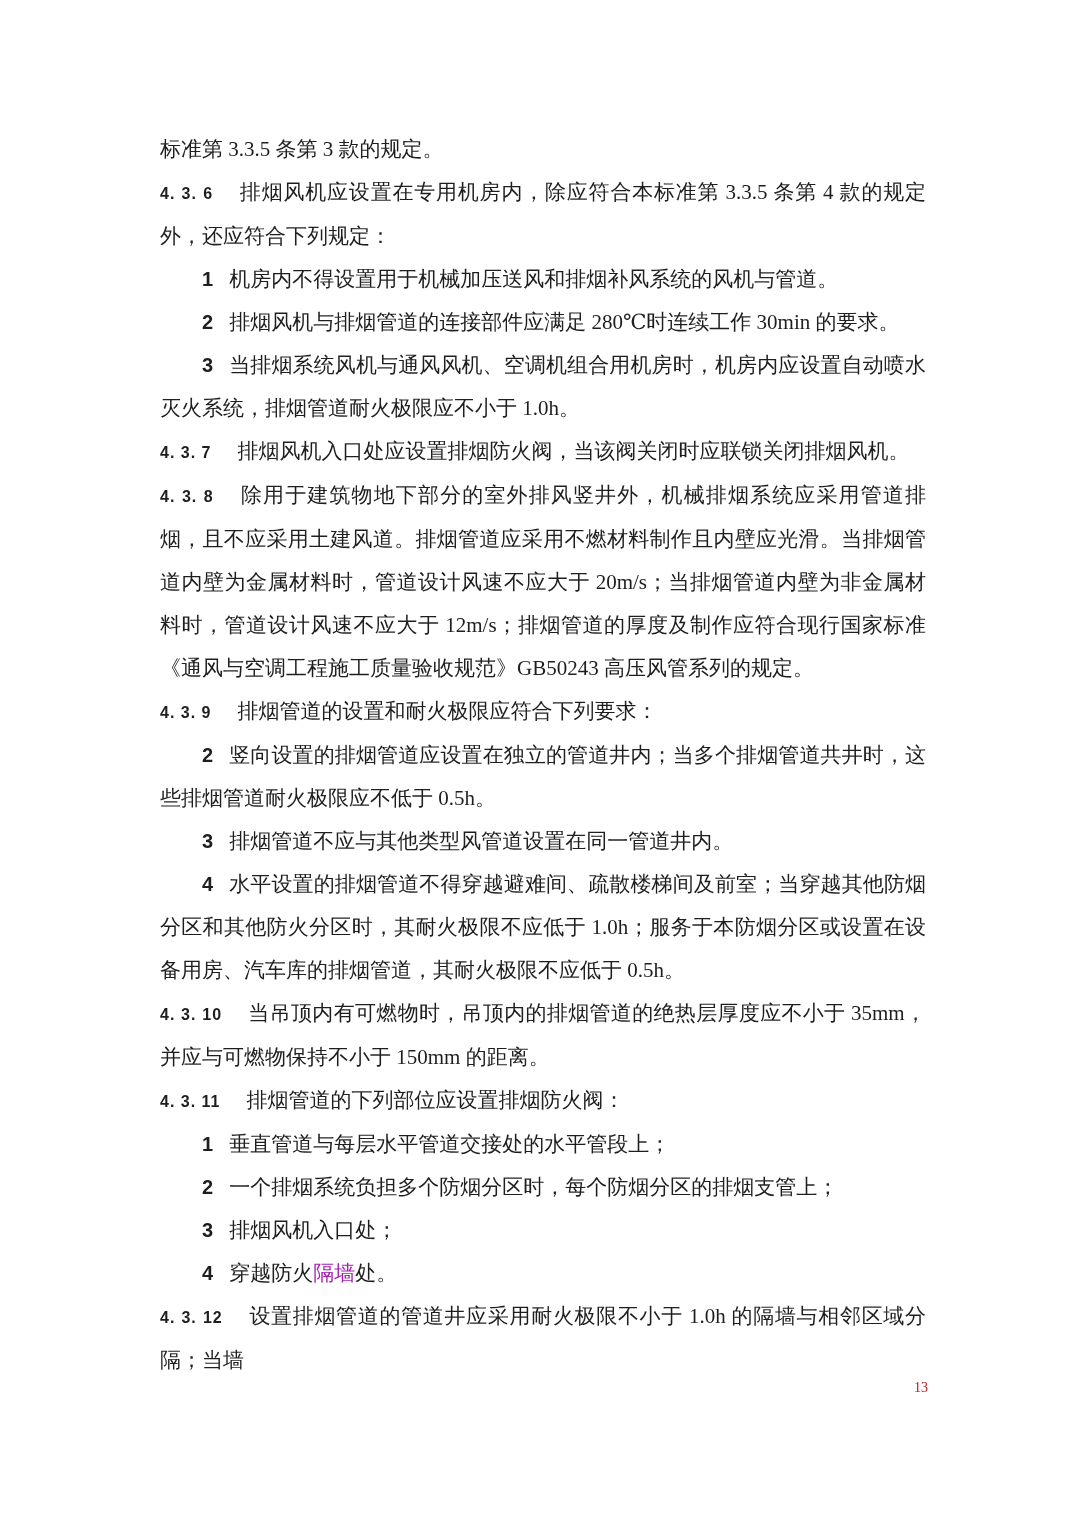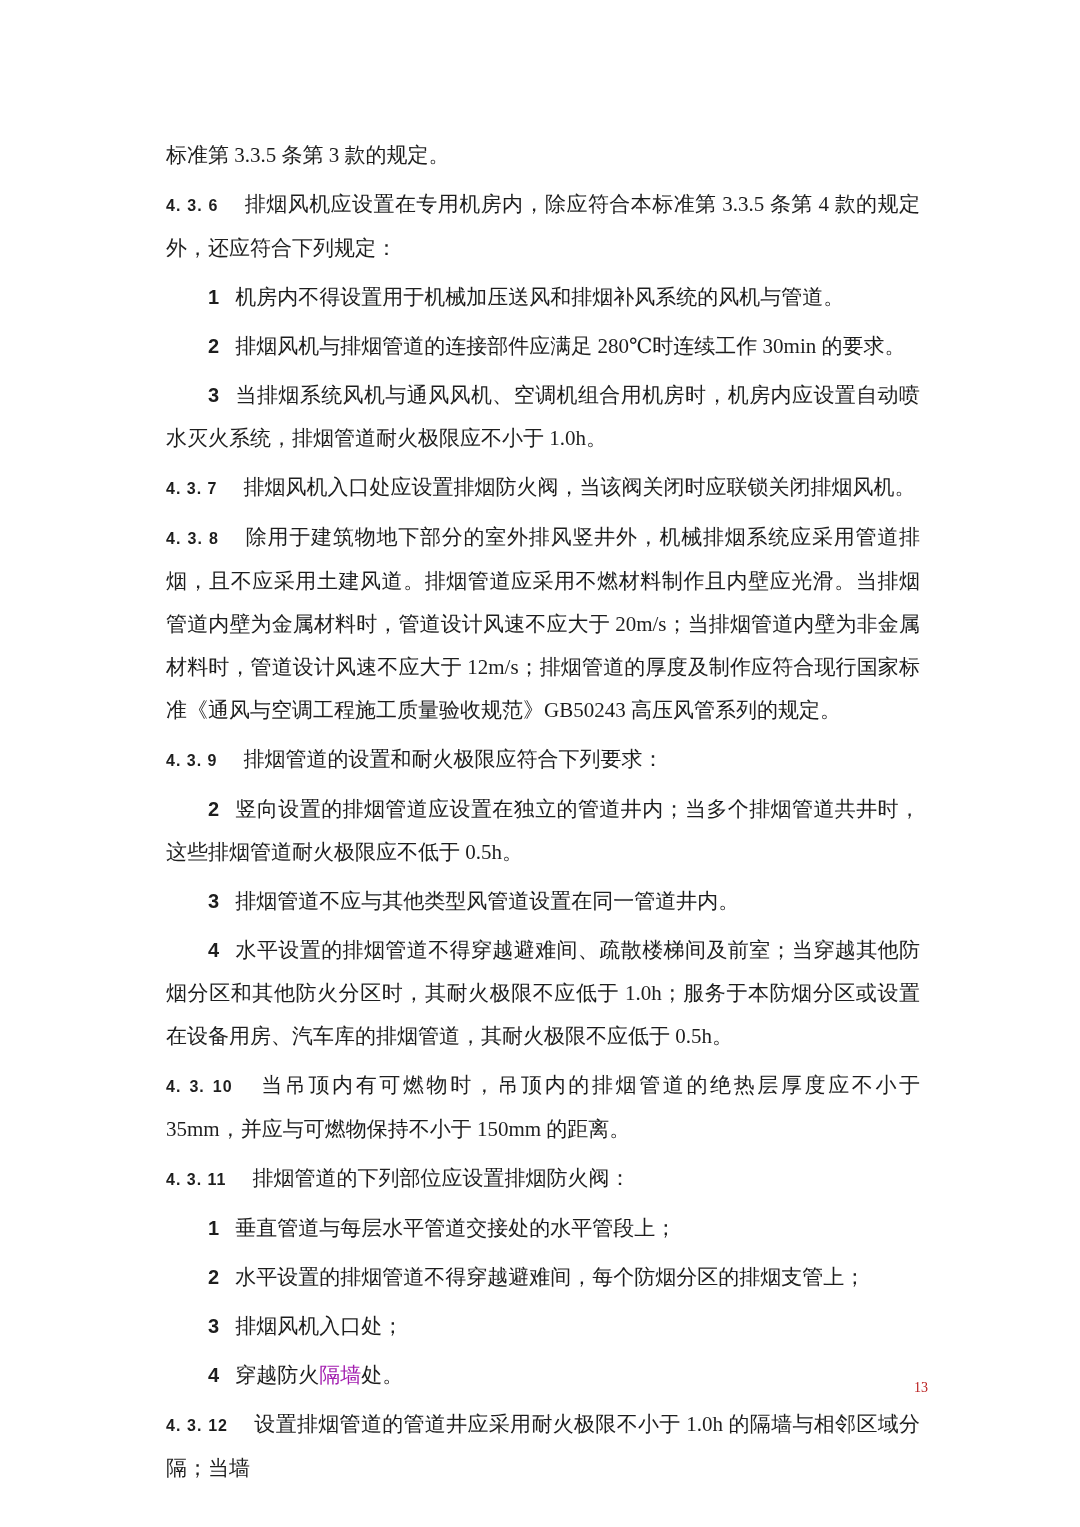--- a/index.html
+++ b/index.html
@@ -19,21 +19,21 @@
   .content {
     position: absolute;
     left: 160px;
     top: 128px;
     width: 766px;
     font-size: 21px;
     line-height: 43px;
     text-align: justify;
   }
   .para {
-    margin: 6px;
+    margin: 0;
     padding: 0;
   }
   .para.item {
     text-indent: 2em;
   }
   .secnum {
     font-family: "Liberation Sans", "DejaVu Sans", sans-serif;
     font-weight: bold;
     font-size: 16px;
     letter-spacing: 1px;
@@ -85,21 +85,21 @@
     <p class="para item"><span class="itemnum">3</span><span>排烟管道不应与其他类型风管道设置在同一管道井内。</span></p>
 
     <p class="para item"><span class="itemnum">4</span><span>水平设置的排烟管道不得穿越避难间、疏散楼梯间及前室；当穿越其他防烟分区和其他防火分区时，其耐火极限不应低于 1.0h；服务于本防烟分区或设置在设备用房、汽车库的排烟管道，其耐火极限不应低于 0.5h。</span></p>
 
     <p class="para sec"><span class="secnum">4. 3. 10</span><span>当吊顶内有可燃物时，吊顶内的排烟管道的绝热层厚度应不小于 35mm，并应与可燃物保持不小于 150mm 的距离。</span></p>
 
     <p class="para sec"><span class="secnum">4. 3. 11</span><span>排烟管道的下列部位应设置排烟防火阀：</span></p>
 
     <p class="para item"><span class="itemnum">1</span><span>垂直管道与每层水平管道交接处的水平管段上；</span></p>
 
-    <p class="para item"><span class="itemnum">2</span><span>水平设置的排烟管道不得穿越避难间，每个防烟分区的排烟支管上；</span></p>
+    <p class="para item"><span class="itemnum">2</span><span>一个排烟系统负担多个防烟分区时，每个防烟分区的排烟支管上；</span></p>
 
     <p class="para item"><span class="itemnum">3</span><span>排烟风机入口处；</span></p>
 
     <p class="para item"><span class="itemnum">4</span><span>穿越防火</span><span class="hl">隔墙</span><span>处。</span></p>
 
     <p class="para sec"><span class="secnum">4. 3. 12</span><span>设置排烟管道的管道井应采用耐火极限不小于 1.0h 的隔墙与相邻区域分隔；当墙</span></p>
 
   </div>
 
   <div class="pagenum">13</div>

